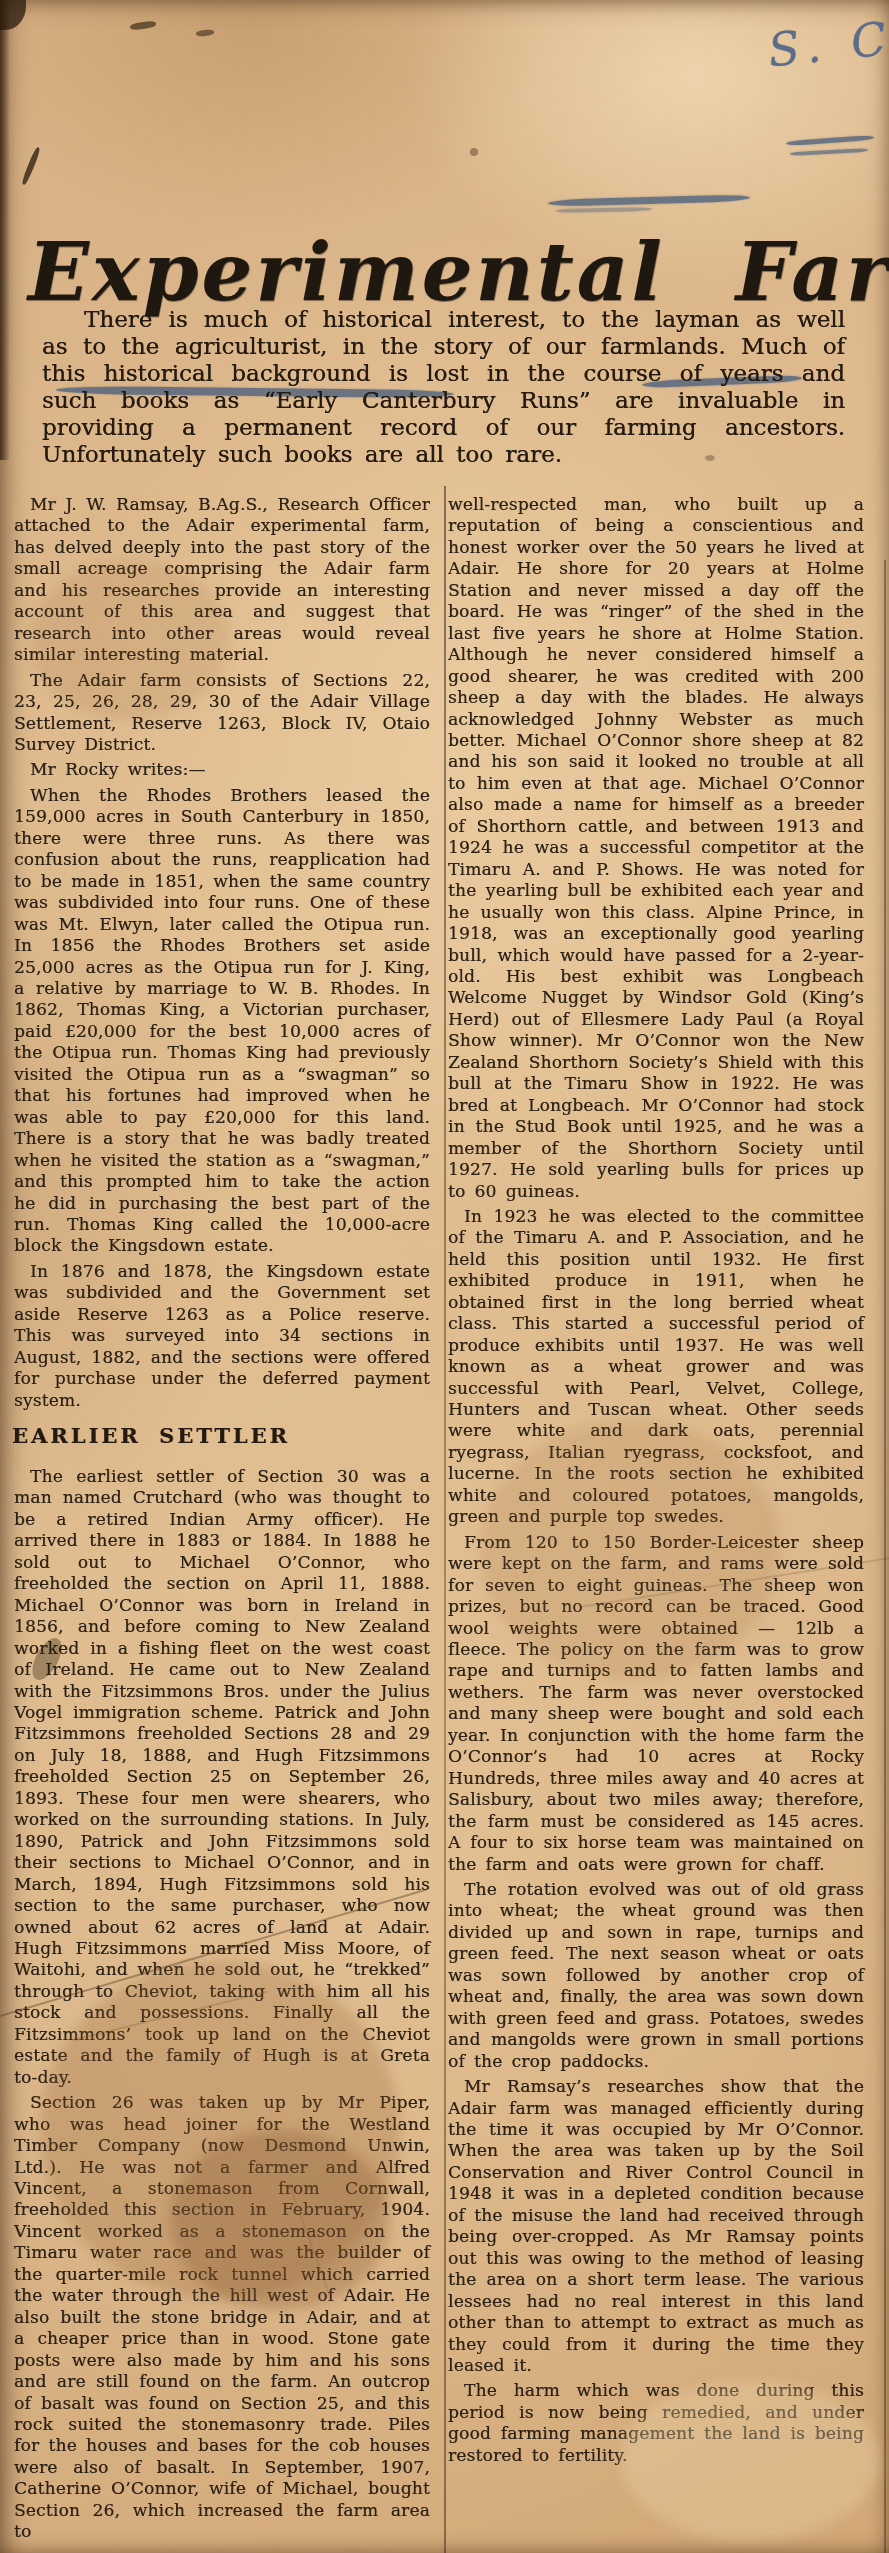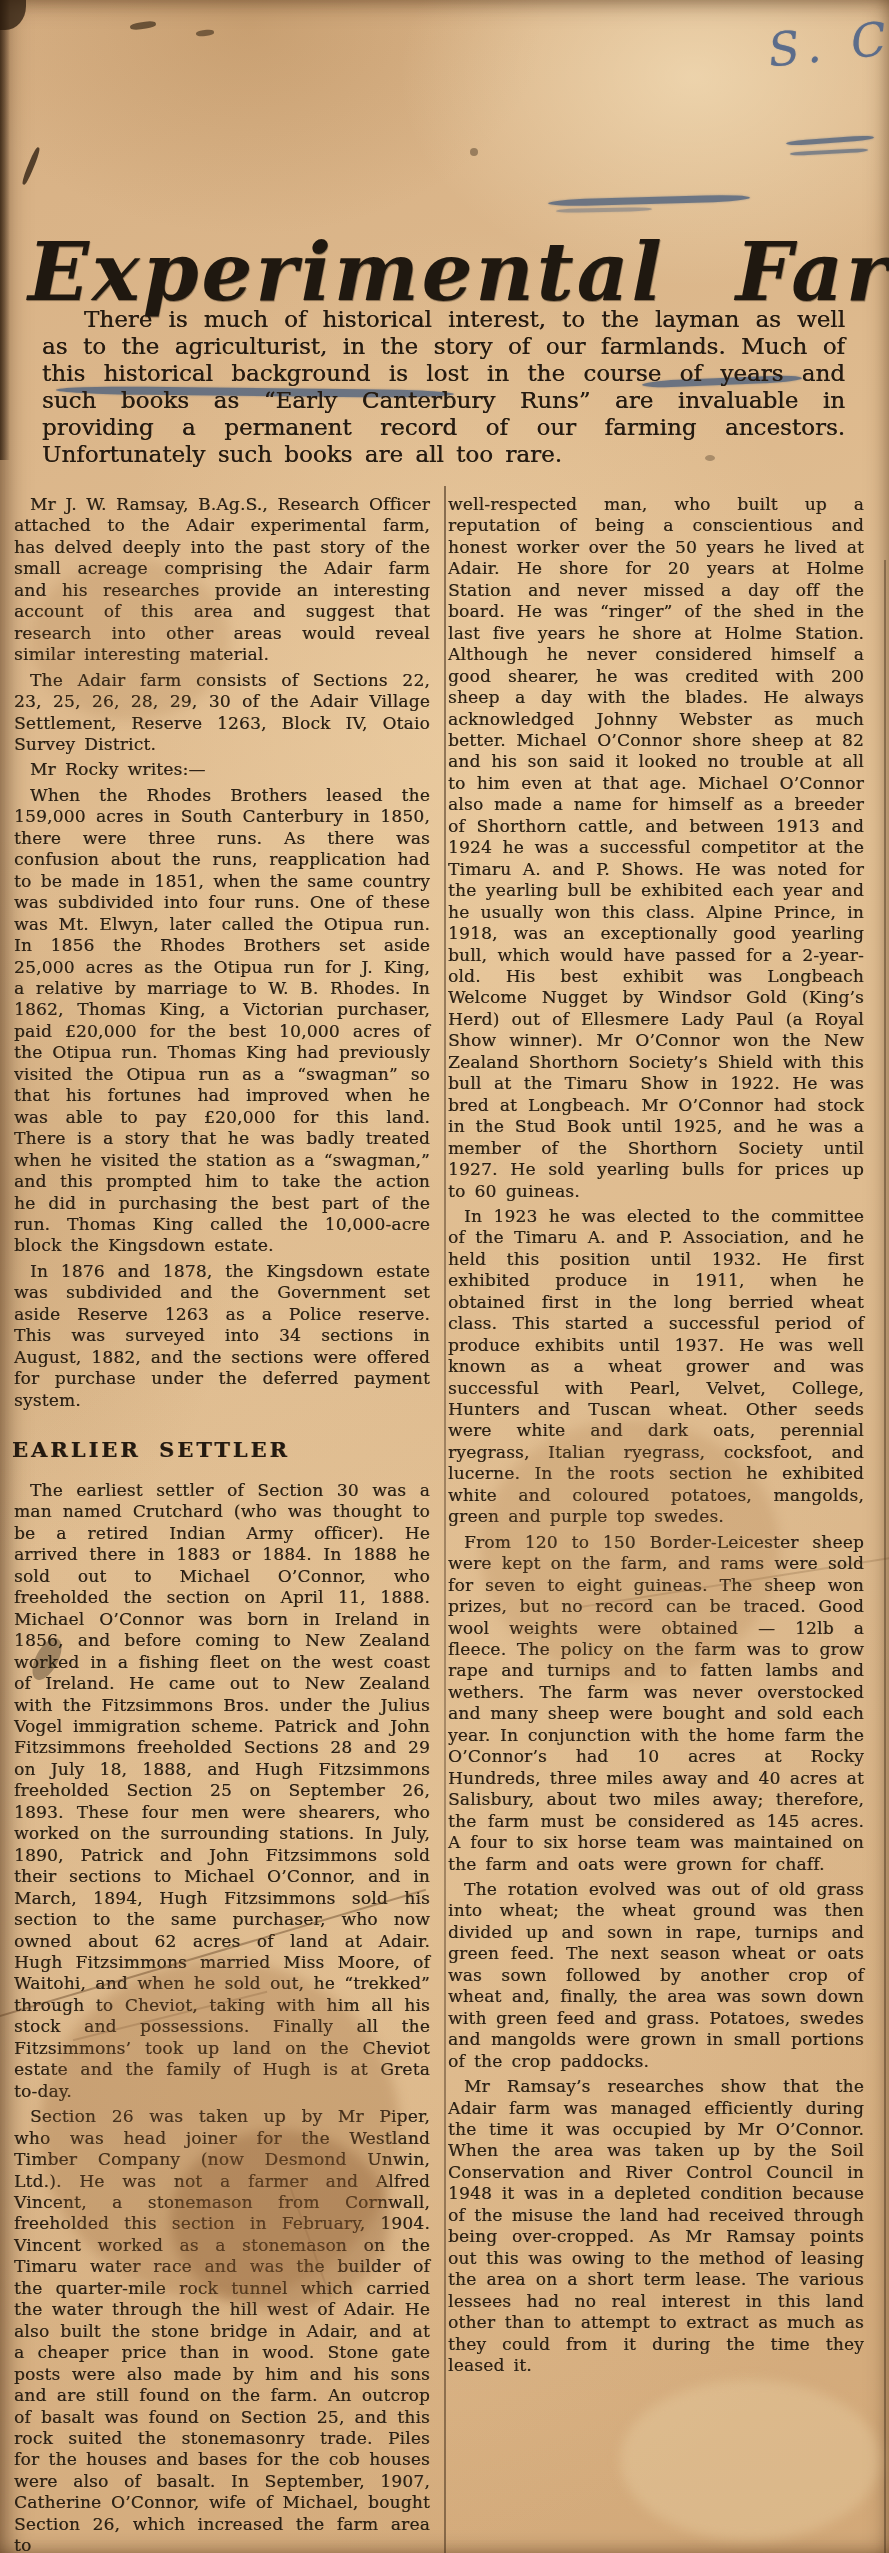--- a/index.html
+++ b/index.html
@@ -55,21 +55,21 @@
   .col p{
     margin:4px;
     font-size:17px;line-height:21.45px;
     letter-spacing:0.2px;word-spacing:3.5px;
     text-indent:16px;
     color:#2a2014;
     text-shadow:0.4px 0.3px 0.5px rgba(42,30,16,0.5);
   }
   .col-right p:first-child{text-indent:0;}
   .col h2{
-    margin:26px 0 18px 2px;
+    margin:12px 0 18px 2px;
     font-size:21px;font-weight:bold;
     letter-spacing:3px;word-spacing:8px;
     color:#241a10;
     text-shadow:0.5px 0.4px 0.5px rgba(36,26,16,0.5);
   }
   .column-rule{
     position:absolute;top:486px;bottom:0;left:444px;width:2px;
     background:linear-gradient(rgba(58,38,20,0.55), rgba(58,38,20,0.35) 60%, rgba(58,38,20,0.5));
   }
   .edge-rule{
@@ -130,20 +130,21 @@
       <h2>EARLIER SETTLER</h2>
       <p>The earliest settler of Section 30 was a man named Crutchard (who was thought to be a retired Indian Army officer). He arrived there in 1883 or 1884. In 1888 he sold out to Michael O’Connor, who freeholded the section on April 11, 1888. Michael O’Connor was born in Ireland in 1856, and before coming to New Zealand worked in a fishing fleet on the west coast of Ireland. He came out to New Zealand with the Fitzsimmons Bros. under the Julius Vogel immigration scheme. Patrick and John Fitzsimmons freeholded Sections 28 and 29 on July 18, 1888, and Hugh Fitzsimmons freeholded Section 25 on September 26, 1893. These four men were shearers, who worked on the surrounding stations. In July, 1890, Patrick and John Fitzsimmons sold their sections to Michael O’Connor, and in March, 1894, Hugh Fitzsimmons sold his section to the same purchaser, who now owned about 62 acres of land at Adair. Hugh Fitzsimmons married Miss Moore, of Waitohi, and when he sold out, he “trekked” through to Cheviot, taking with him all his stock and possessions. Finally all the Fitzsimmons’ took up land on the Cheviot estate and the family of Hugh is at Greta to-day.</p>
       <p>Section 26 was taken up by Mr Piper, who was head joiner for the Westland Timber Company (now Desmond Unwin, Ltd.). He was not a farmer and Alfred Vincent, a stonemason from Cornwall, freeholded this section in February, 1904. Vincent worked as a stonemason on the Timaru water race and was the builder of the quarter-mile rock tunnel which carried the water through the hill west of Adair. He also built the stone bridge in Adair, and at a cheaper price than in wood. Stone gate posts were also made by him and his sons and are still found on the farm. An outcrop of basalt was found on Section 25, and this rock suited the stonemasonry trade. Piles for the houses and bases for the cob houses were also of basalt. In September, 1907, Catherine O’Connor, wife of Michael, bought Section 26, which increased the farm area to</p>
     </div>
     <div class="col col-right">
       <p>well-respected man, who built up a reputation of being a conscientious and honest worker over the 50 years he lived at Adair. He shore for 20 years at Holme Station and never missed a day off the board. He was “ringer” of the shed in the last five years he shore at Holme Station. Although he never considered himself a good shearer, he was credited with 200 sheep a day with the blades. He always acknowledged Johnny Webster as much better. Michael O’Connor shore sheep at 82 and his son said it looked no trouble at all to him even at that age. Michael O’Connor also made a name for himself as a breeder of Shorthorn cattle, and between 1913 and 1924 he was a successful competitor at the Timaru A. and P. Shows. He was noted for the yearling bull be exhibited each year and he usually won this class. Alpine Prince, in 1918, was an exceptionally good yearling bull, which would have passed for a 2-year-old. His best exhibit was Longbeach Welcome Nugget by Windsor Gold (King’s Herd) out of Ellesmere Lady Paul (a Royal Show winner). Mr O’Connor won the New Zealand Shorthorn Society’s Shield with this bull at the Timaru Show in 1922. He was bred at Longbeach. Mr O’Connor had stock in the Stud Book until 1925, and he was a member of the Shorthorn Society until 1927. He sold yearling bulls for prices up to 60 guineas.</p>
       <p>In 1923 he was elected to the committee of the Timaru A. and P. Association, and he held this position until 1932. He first exhibited produce in 1911, when he obtained first in the long berried wheat class. This started a successful period of produce exhibits until 1937. He was well known as a wheat grower and was successful with Pearl, Velvet, College, Hunters and Tuscan wheat. Other seeds were white and dark oats, perennial ryegrass, Italian ryegrass, cocksfoot, and lucerne. In the roots section he exhibited white and coloured potatoes, mangolds, green and purple top swedes.</p>
       <p>From 120 to 150 Border-Leicester sheep were kept on the farm, and rams were sold for seven to eight guineas. The sheep won prizes, but no record can be traced. Good wool weights were obtained — 12lb a fleece. The policy on the farm was to grow rape and turnips and to fatten lambs and wethers. The farm was never overstocked and many sheep were bought and sold each year. In conjunction with the home farm the O’Connor’s had 10 acres at Rocky Hundreds, three miles away and 40 acres at Salisbury, about two miles away; therefore, the farm must be considered as 145 acres. A four to six horse team was maintained on the farm and oats were grown for chaff.</p>
       <p>The rotation evolved was out of old grass into wheat; the wheat ground was then divided up and sown in rape, turnips and green feed. The next season wheat or oats was sown followed by another crop of wheat and, finally, the area was sown down with green feed and grass. Potatoes, swedes and mangolds were grown in small portions of the crop paddocks.</p>
       <p>Mr Ramsay’s researches show that the Adair farm was managed efficiently during the time it was occupied by Mr O’Connor. When the area was taken up by the Soil Conservation and River Control Council in 1948 it was in a depleted condition because of the misuse the land had received through being over-cropped. As Mr Ramsay points out this was owing to the method of leasing the area on a short term lease. The various lessees had no real interest in this land other than to attempt to extract as much as they could from it during the time they leased it.</p>
+      <p>The harm which was done during this period is now being remedied, and under good farming management the land is being restored to fertility.</p>
     </div>
   </div>
 
   <div class="crease" style="left:-10px;top:1952px;width:445px;height:2px;transform:rotate(-16.5deg);"></div>
   <div class="crease" style="left:70px;top:2015px;width:200px;height:1.5px;transform:rotate(-14deg);opacity:.5;"></div>
   <div class="crease" style="left:580px;top:1580px;width:330px;height:1.5px;transform:rotate(-9deg);opacity:.45;"></div>
   <div class="crease" style="left:250px;top:2240px;width:120px;height:1.5px;transform:rotate(70deg);opacity:.35;"></div>
 
   <div class="stain" style="left:40px;top:1960px;width:360px;height:340px;background:rgba(146,98,50,0.26);"></div>
   <div class="stain" style="left:170px;top:2130px;width:220px;height:180px;background:rgba(128,84,44,0.30);"></div>

